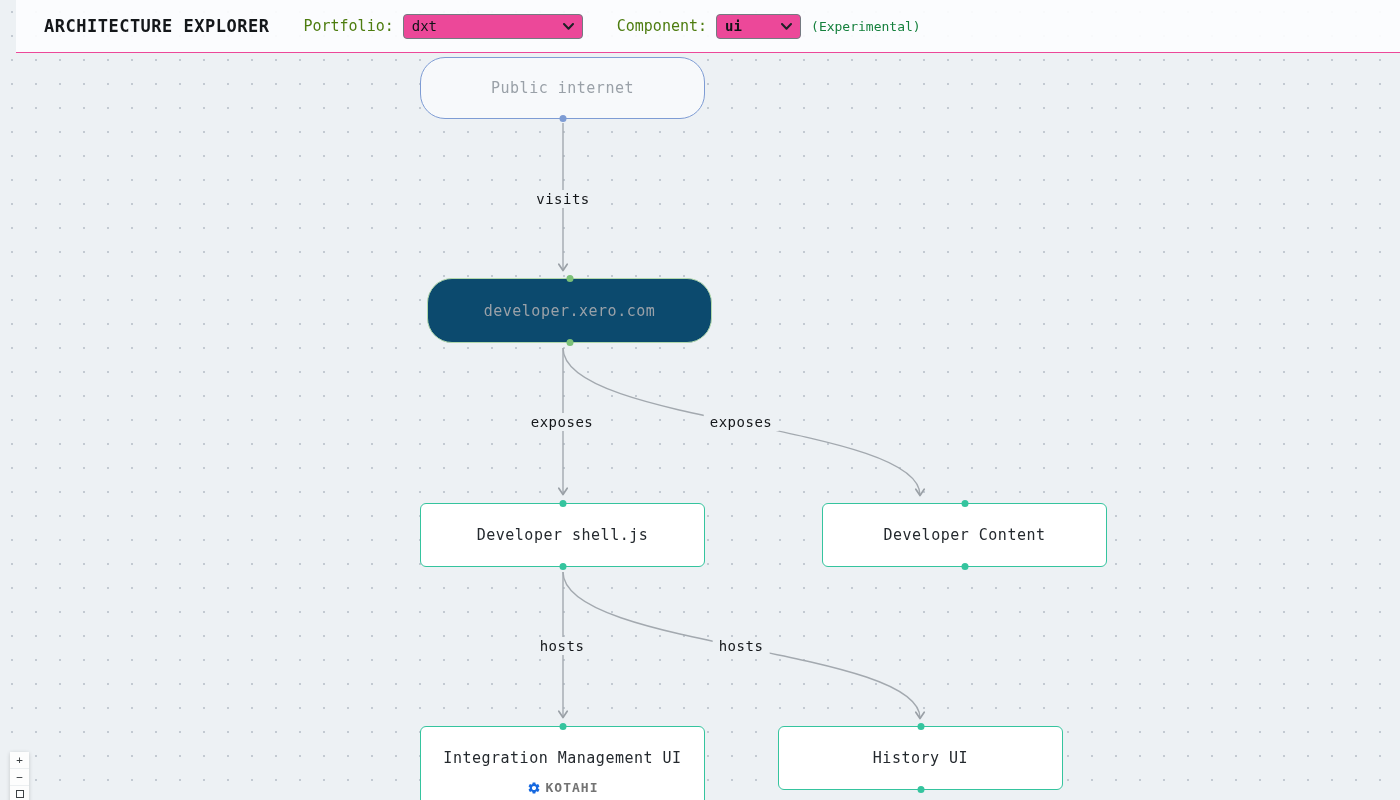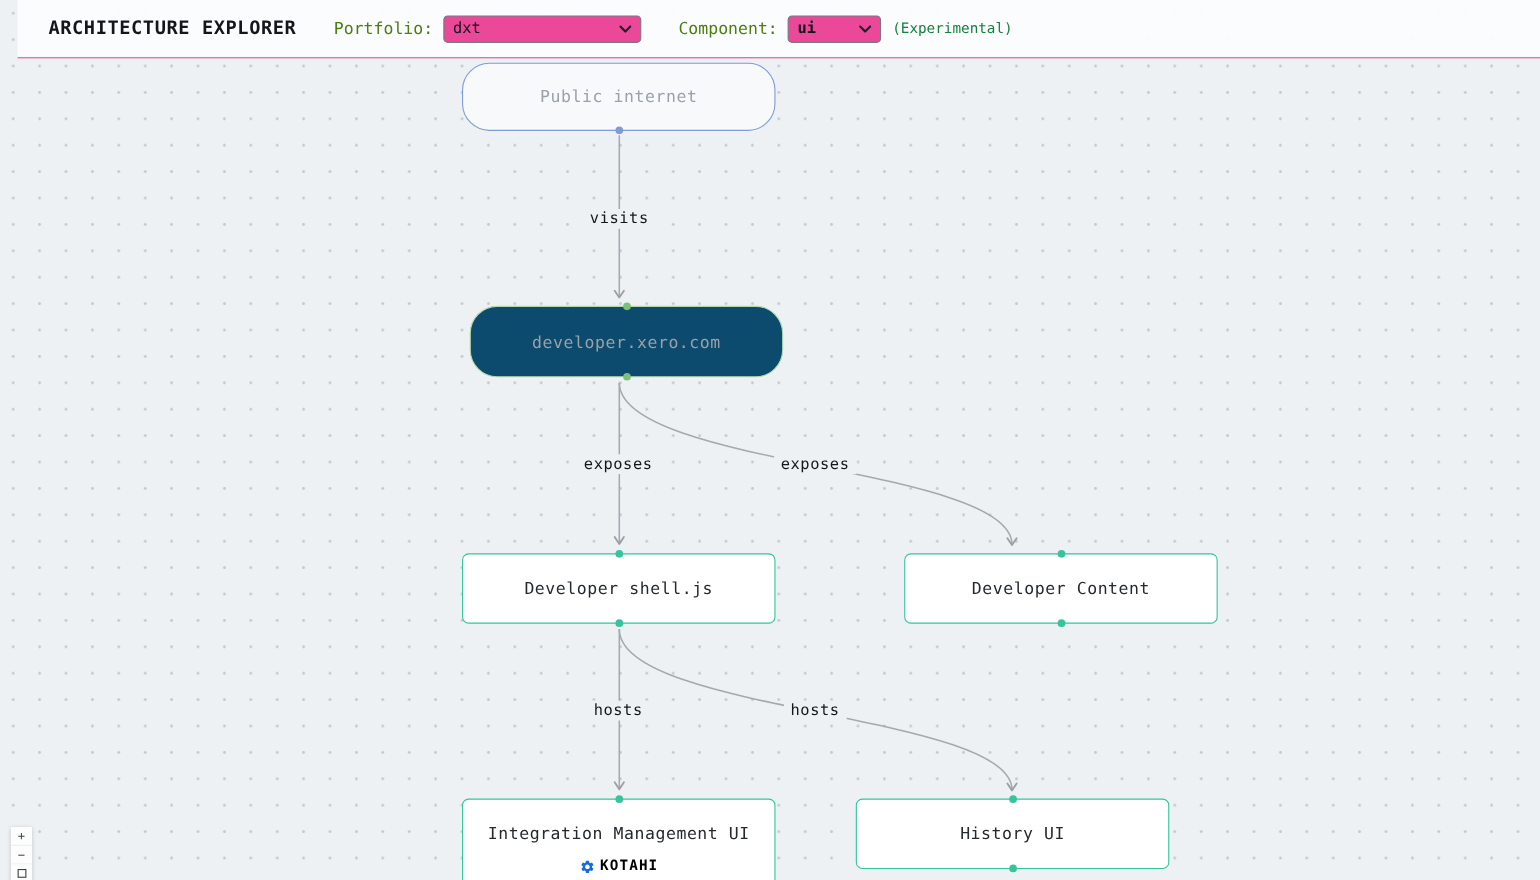--- a/index.html
+++ b/index.html
@@ -62,21 +62,21 @@
     position:absolute; width:7px; height:7px; border-radius:50%;
     left:50%; transform:translateX(-50%); z-index:5;
   }
   .handle.top { top:-4px; }
   .handle.bottom { bottom:-4px; }
   .handle.blue  { background:#7e9cd4; }
   .handle.green { background:#7cc178; }
   .handle.teal  { background:#35c49e; }
 
   .badge { display:flex; align-items:center; gap:5px; font-size:13px; font-weight:bold;
-           color:#000000; letter-spacing:1px; }
+           color:#737373; letter-spacing:1px; }
 
   
   .flow-controls {
     position:absolute; left:10px; top:752px; width:19px; z-index:20;
     background:#fff; box-shadow:0 1px 4px rgba(0,0,0,0.18); display:flex; flex-direction:column;
   }
   .ctrl-btn {
     width:19px; height:17px; background:#fdfdfd; border:none; border-bottom:1px solid #eceff1;
     display:flex; align-items:center; justify-content:center;
     font-size:11px; color:#3c4043; cursor:pointer; font-family:inherit;

